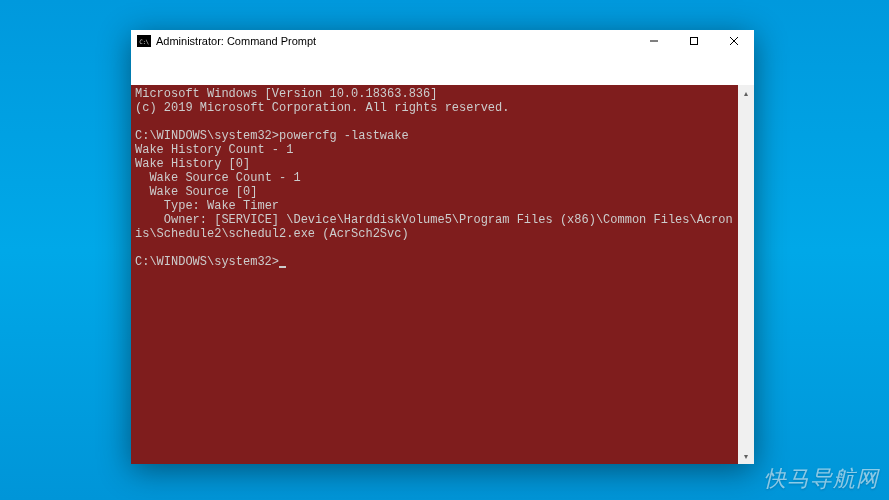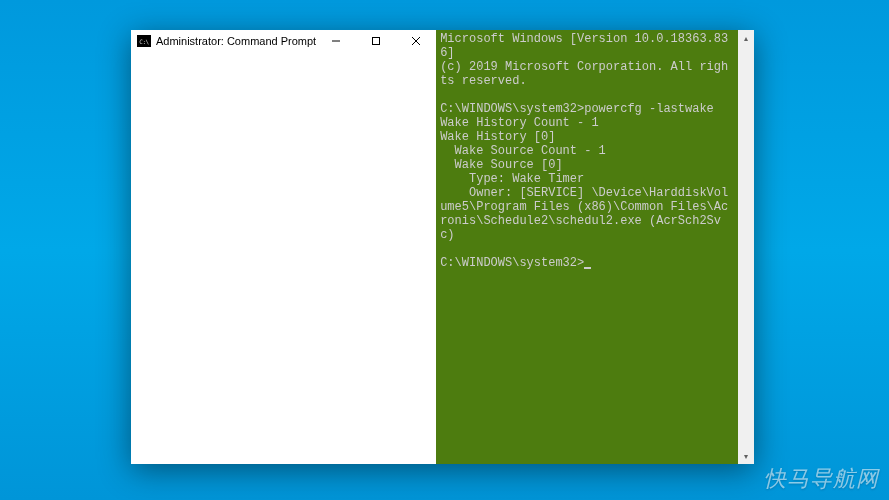--- a/index.html
+++ b/index.html
@@ -13,21 +13,22 @@
     }
     .window {
       position: absolute;
       left: 131px;
       top: 30px;
       width: 623px;
       height: 434px;
       background: #fff;
       box-shadow: 0 6px 30px rgba(0,0,0,0.45);
       display: flex;
-      flex-direction: row;
+      flex-direction: column;
+      gap: 33px;
     }
     .titlebar {
       height: 22px;
       background: #fff;
       display: flex;
       align-items: center;
       padding-left: 6px;
       user-select: none;
     }
     .titlebar-icon {
@@ -63,21 +64,21 @@
       cursor: pointer;
     }
     .titlebar-btn svg { width: 10px; height: 10px; }
     .terminal-area {
       flex: 1;
       display: flex;
       background: #0c0c0c;
     }
     .terminal {
       flex: 1;
-      background: #4d7c0f;
+      background: #7f1d1d;
       color: #cccccc;
       font-family: Consolas, "Courier New", monospace;
       font-size: 12px;
       line-height: 14px;
       padding: 2px 4px;
       white-space: pre-wrap;
       word-break: break-all;
       overflow: hidden;
     }
     .scrollbar {

